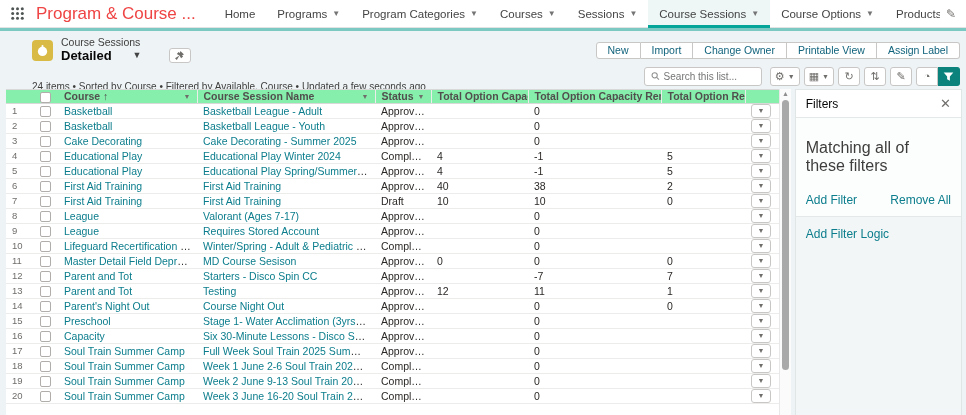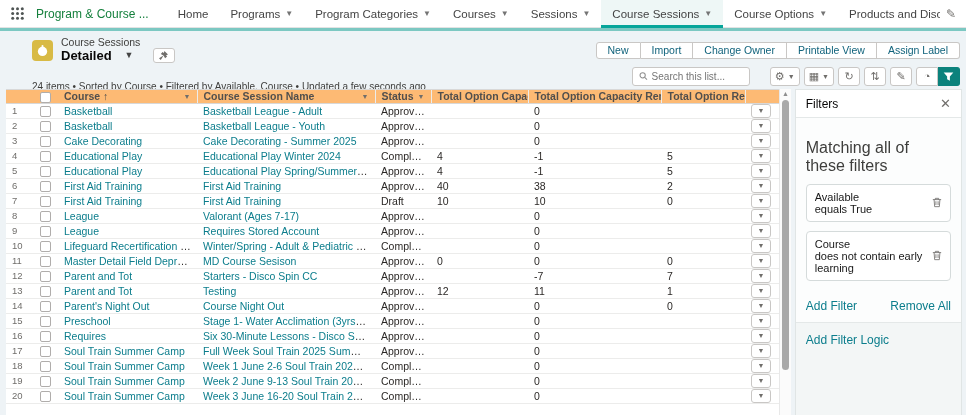--- a/index.html
+++ b/index.html
@@ -3,76 +3,76 @@
 <meta charset="utf-8">
 <style>
   * { margin:0; padding:0; box-sizing:border-box; }
   html,body { width:966px; height:415px; overflow:hidden; background:#eef3f6;
     font-family:"Liberation Sans", sans-serif; font-size:11px; color:#181818; }
 
   
   .topnav { height:28px; background:#fff; display:flex; align-items:center;
     border-bottom:1px solid #e3e3e3; padding:0 8px; gap:4px; }
   .waffle { width:18px; height:18px; display:flex; align-items:center; justify-content:center; cursor:pointer; }
-  .app-name { font-size:12px; color:#15803d; margin:0 14px 0 6px; white-space:nowrap; }
+  .app-name { font-size:17px; color:#ef4444; margin:0 14px 0 6px; white-space:nowrap; }
   .tabs { display:flex; align-items:stretch; height:28px; flex:1; overflow:hidden; }
   .tab { display:flex; align-items:center; gap:5px; padding:0 11px; cursor:pointer;
     color:#444; font-size:11.5px; white-space:nowrap; position:relative;justify-content:center; }
   .tab .chev { font-size:8px; color:#747474; }
   .tab.active { background:#eef7f6; box-shadow:inset 0 -3px 0 #06a59a; }
   .nav-edit { margin-left:auto; color:#706e6b; font-size:12px; cursor:pointer; padding:0 2px; }
   .nav-accent { height:3px; background:#7cc8c2; }
 
   
   .page { padding:4px 4px 0 6px; }
 
   
   .list-header { display:flex; align-items:center; height:28px; padding:2px 2px 0 26px; }
   .obj-icon { width:21px; height:21px; border-radius:4px; background:#d8ba45;
     display:flex; align-items:center; justify-content:center; margin-right:8px; flex:none; }
   .titles { line-height:1.05; }
   .obj-label { font-size:10.5px; color:#3e3e3c; }
-  .view-row { display:flex; align-items:center; gap:13px; }
+  .view-row { display:flex; align-items:center; gap:21px; }
   .view-name { font-size:13px; font-weight:bold; color:#080707; cursor:pointer; }
   .view-chev { font-size:9px; color:#444; }
   .pin-btn { margin-left:6px; width:22px; height:15px; background:#fff; border:1px solid #c9c7c5;
     border-radius:3px; display:flex; align-items:center; justify-content:center; cursor:pointer; }
   .header-actions { margin-left:auto; display:flex; }
   .btn-group { display:flex; }
   .btn-group button { background:#fff; border:1px solid #c9c7c5; border-left-width:0;
     padding:0 11px; height:17px; font-size:10.5px; color:#11637c; cursor:pointer;
     font-family:"Liberation Sans",sans-serif; }
   .btn-group button:first-child { border-left-width:1px; border-radius:3px 0 0 3px; }
   .btn-group button:last-child { border-radius:0 3px 3px 0; }
 
   
   .list-toolbar { display:flex; align-items:center; height:26px; padding:0 2px 0 26px; }
   .summary { color:#3e3e3c; font-size:10px;margin-top:20px; }
-  .toolbar-right { margin-left:auto; display:flex; align-items:center; gap:20px; }
+  .toolbar-right { margin-left:auto; display:flex; align-items:center; gap:8px; }
   .searchbox { display:flex; align-items:center; gap:4px; background:#fff;
     border:1px solid #c9c7c5; border-radius:3px; height:19px; width:118px; padding:0 6px; }
   .searchbox input { border:none; outline:none; width:100%; font-size:10px;
     font-family:"Liberation Sans",sans-serif; color:#444; background:transparent; }
   .icon-btn { height:19px; min-width:22px; background:#fff; border:1px solid #c9c7c5;
     border-radius:3px; display:flex; align-items:center; justify-content:center;
     gap:3px; color:#706e6b; font-size:11px; cursor:pointer; padding:0 4px; }
   .icon-btn .dd { font-size:7px; color:#706e6b; }
   .joined { display:flex; }
   .joined .icon-btn { border-radius:0; border-left-width:0; }
   .joined .icon-btn:first-child { border-radius:3px 0 0 3px; border-left-width:1px; }
   .joined .icon-btn:last-child { border-radius:0 3px 3px 0; }
   .icon-btn.active { background:#0b827c; border-color:#0b827c; color:#fff; }
 
   
   .content { display:flex; align-items:stretch; height:330px; }
   .tablewrap { width:773px; background:#fff; border-top:1px solid #d8d8d8; }
   table { border-collapse:collapse; table-layout:fixed; width:773px; }
   th, td { overflow:hidden; white-space:nowrap; text-overflow:ellipsis; }
   thead th { height:13px; font-size:10.5px; font-weight:bold; color:#514f4d; text-align:left;
-    background:#fdba74; border-bottom:1px solid #d8d8d8; border-right:1px solid #ececeb;
+    background:#86efac; border-bottom:1px solid #d8d8d8; border-right:1px solid #ececeb;
     padding:0 6px; cursor:pointer; }
   thead th .hwrap { display:flex; align-items:center; justify-content:space-between; }
   thead th .dd { font-size:7px; color:#706e6b; font-weight:normal; }
   thead th.nosort { cursor:default; border-right:none; }
   tbody td { height:14.8px; border-bottom:1px solid #ececeb; padding:0 6px;
     font-size:10.5px; color:#2b2826; }
   td.num { color:#706e6b; font-size:9.5px; }
   a.cell-link { color:#0b7d8c; text-decoration:none; cursor:pointer; }
   .cb { width:11px; height:11px; border:1px solid #b0adab; border-radius:2px;
     background:#fff; display:inline-block; vertical-align:middle; cursor:pointer; }
@@ -480,21 +480,21 @@
               <td></td>
               <td>0</td>
               <td></td>
               <td>
                 <span class="row-menu">▼</span>
               </td>
             </tr>
             <tr>
               <td class="num">16</td>
               <td><span class="cb"></span></td>
-              <td><a class="cell-link">Requires</a></td>
+              <td><a class="cell-link">Capacity</a></td>
               <td><a class="cell-link">Six 30-Minute Lessons - Disco Spin CC</a></td>
               <td>Approved</td>
               <td></td>
               <td>0</td>
               <td></td>
               <td>
                 <span class="row-menu">▼</span>
               </td>
             </tr>
             <tr>
@@ -556,34 +556,20 @@
       <span class="arrow">▲</span>
       <div class="thumb"></div>
     </div>
     <aside class="filters">
       <div class="filters-head">
         <span class="filters-title">Filters</span>
         <span class="filters-close">✕</span>
       </div>
       <div class="filters-body">
         <div class="match-label">Matching all of these filters</div>
-        <div id="filterItems">
-            <div class="fitem">
-              <span class="txt"><span class="f1" style="display:block">Available</span><span class="f2">equals True</span></span>
-              <span class="trash"><svg width="10" height="11" viewBox="0 0 12 13">
-                  <path d="M1 3h10M4 3V1.5h4V3M2.5 3l.7 8.5h5.6L9.5 3M4.7 5v4.5M7.3 5v4.5" stroke="#706e6b" stroke-width="1" fill="none"></path>
-                </svg></span>
-            </div>
-            <div class="fitem">
-              <span class="txt"><span class="f1" style="display:block">Course</span><span class="f2">does not contain early learning</span></span>
-              <span class="trash"><svg width="10" height="11" viewBox="0 0 12 13">
-                  <path d="M1 3h10M4 3V1.5h4V3M2.5 3l.7 8.5h5.6L9.5 3M4.7 5v4.5M7.3 5v4.5" stroke="#706e6b" stroke-width="1" fill="none"></path>
-                </svg></span>
-            </div>
-          </div>
       </div>
       <div class="flinks">
         <span class="flink">Add Filter</span>
         <span class="flink">Remove All</span>
       </div>
       <div class="flogic">
         <span class="flink">Add Filter Logic</span>
       </div>
     </aside>
   </div>

